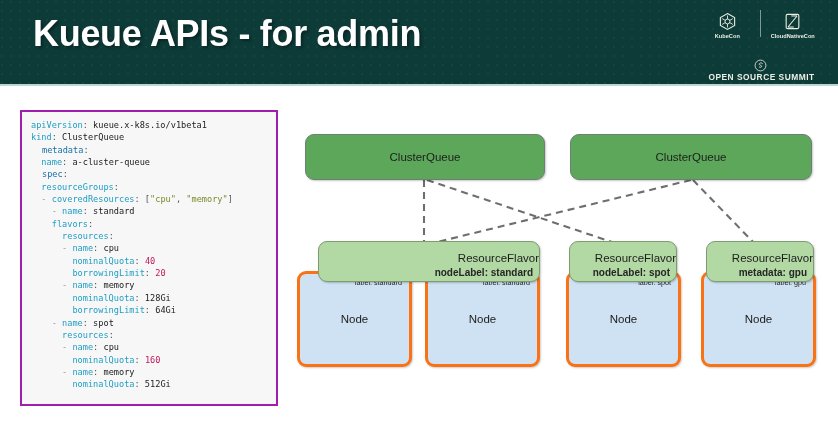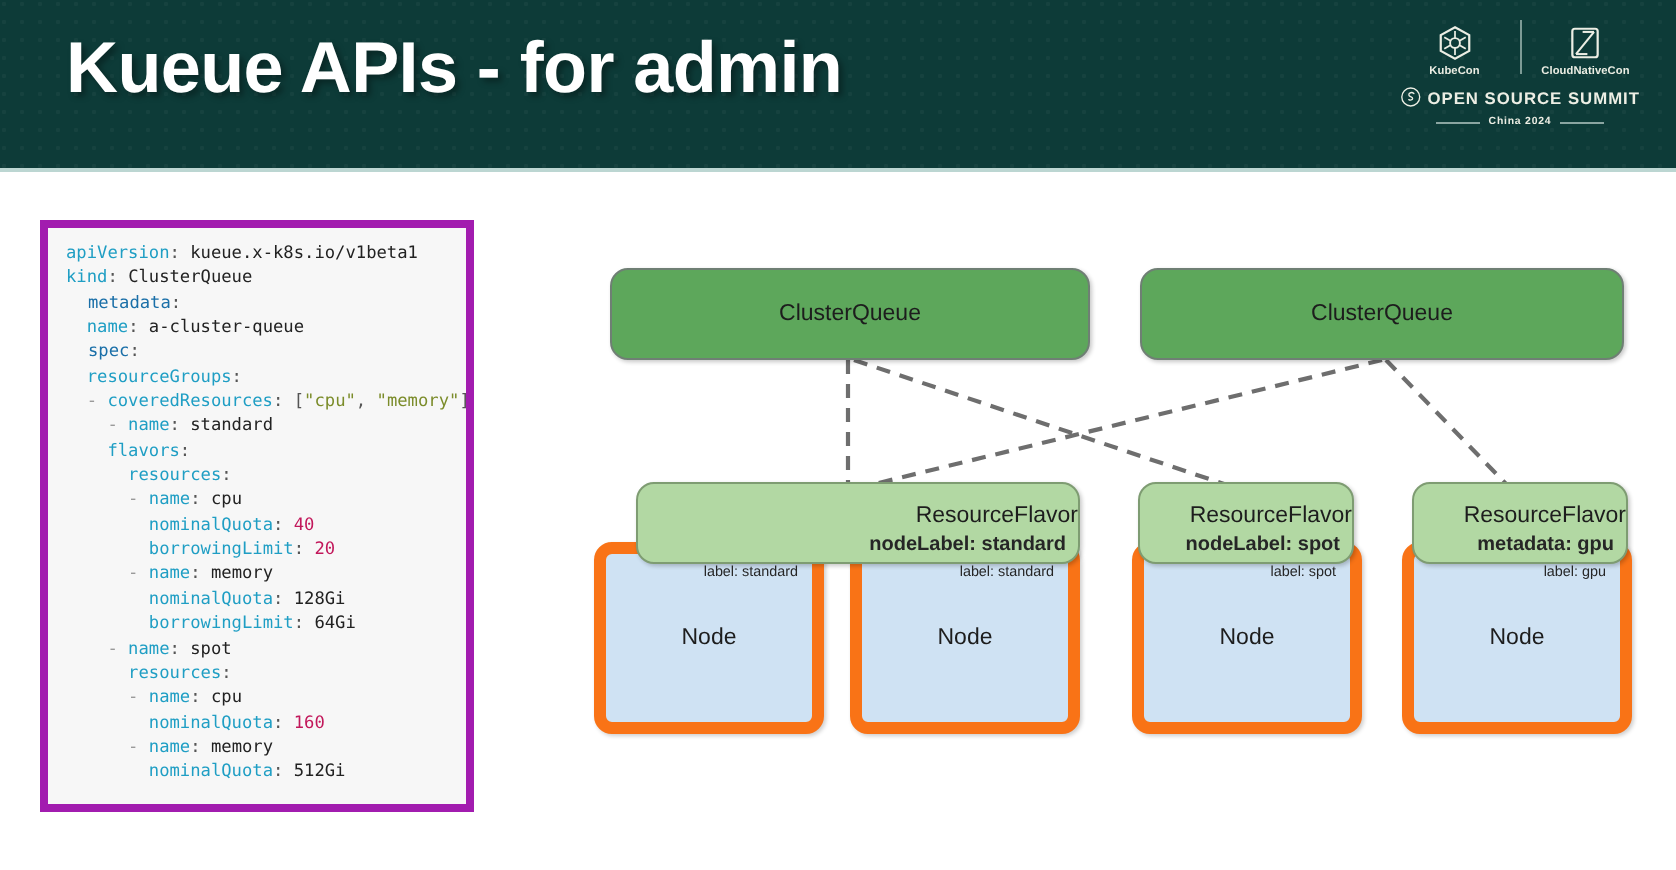--- a/index.html
+++ b/index.html
@@ -75,21 +75,22 @@
     font-size: 5.6px;
     font-weight: bold;
     letter-spacing: 0.05px;
     margin-top: 2px;
     white-space: nowrap;
   }
   .logo-bottom {
     display: flex;
     align-items: center;
     justify-content: center;
-    margin-top: 3px;
+    margin-top: 20px;
+    flex-direction: column;
   }
   .logo-oss-text {
     font-size: 8.4px;
     font-weight: bold;
     letter-spacing: 0.5px;
     margin-left: 3px;
     white-space: nowrap;
   }
   .logo-year-row {
     display: flex;
@@ -104,24 +105,24 @@
     letter-spacing: 0.4px;
     margin: 0 4px;
     white-space: nowrap;
   }
 
   
   .code-panel {
     position: absolute;
     left: 20px;
     top: 110px;
-    width: 217px;
+    width: 258px;
     height: 296px;
     background: #f7f7f7;
-    border: 4px solid #a21caf;
+    border: 2px solid #a21caf;
     padding: 7px 8px 6px 9px;
     overflow: hidden;
   }
   .code-line {
     font-family: "DejaVu Sans Mono", "Liberation Mono", monospace;
     font-size: 8.6px;
     line-height: 12.35px;
     white-space: pre;
     color: #2b2b2b;
   }
@@ -173,21 +174,21 @@
     position: absolute;
     right: 6px;
     bottom: 3px;
     font-size: 10px;
     color: #262626;
     white-space: nowrap;
     font-weight: bold;
   }
   .node {
     background: #cfe2f3;
-    border: 6px solid #f97316;
+    border: 3px solid #f97316;
     border-radius: 9px;
     box-shadow: 1px 1px 2px rgba(0,0,0,0.2);
     z-index: 1;
     position: absolute;
     display: flex;
     align-items: center;
     justify-content: center;
     font-size: 11.5px;
     color: #1d1d1d;
   }

